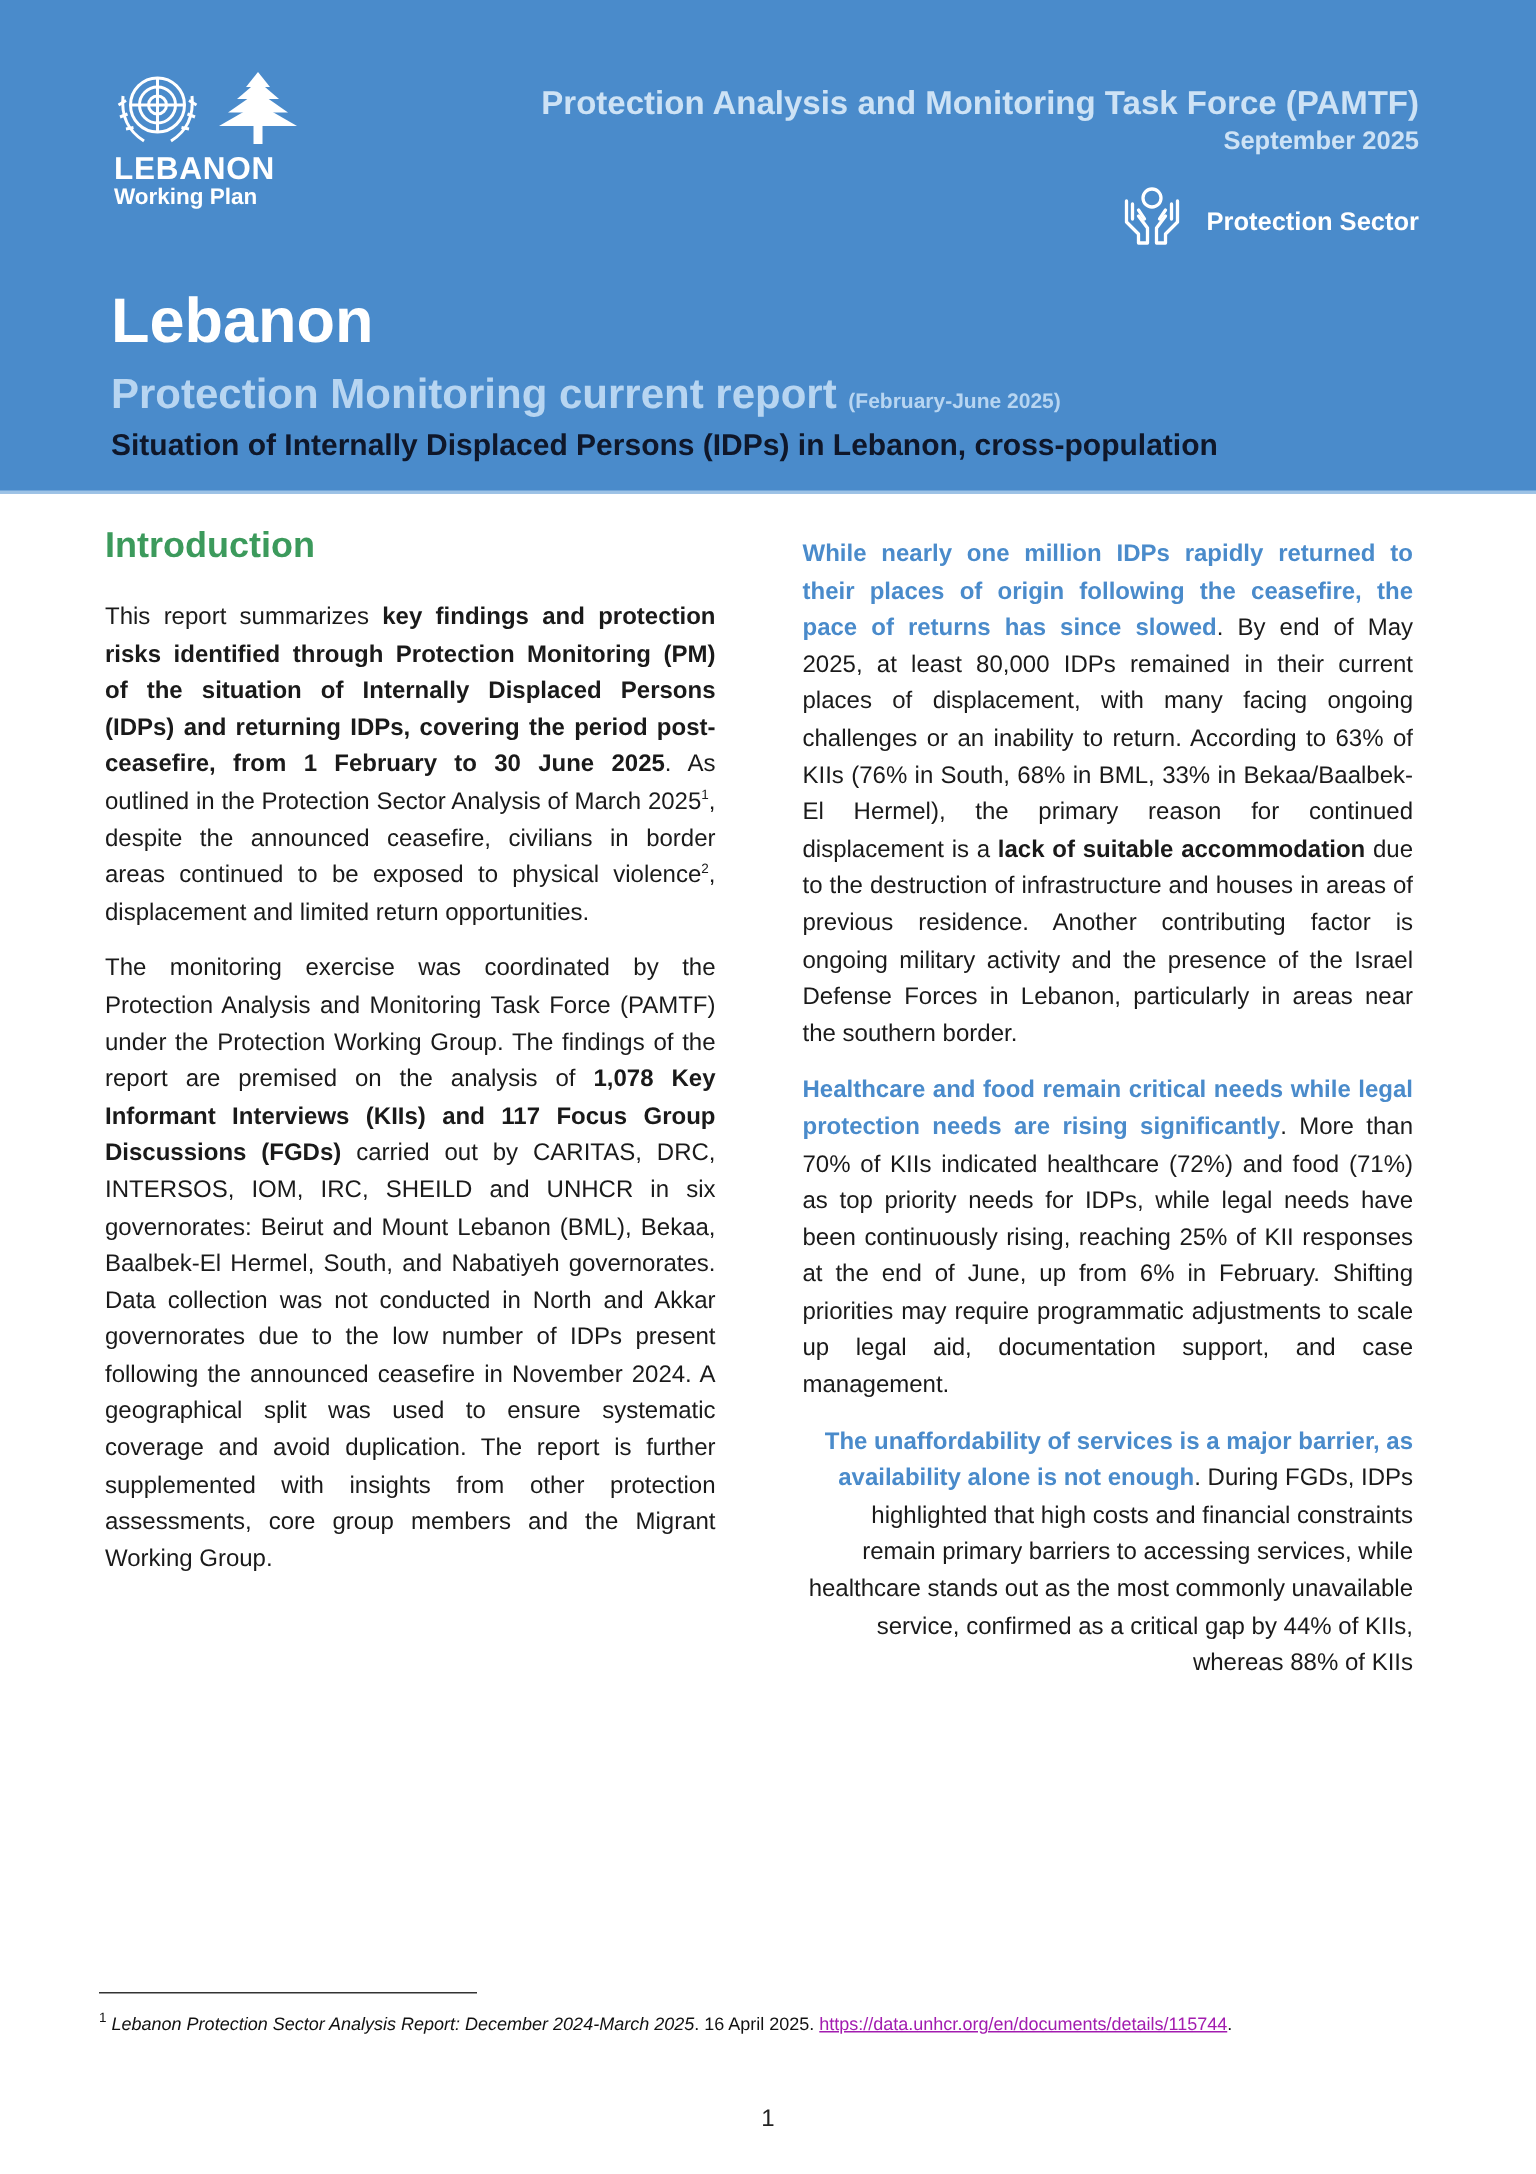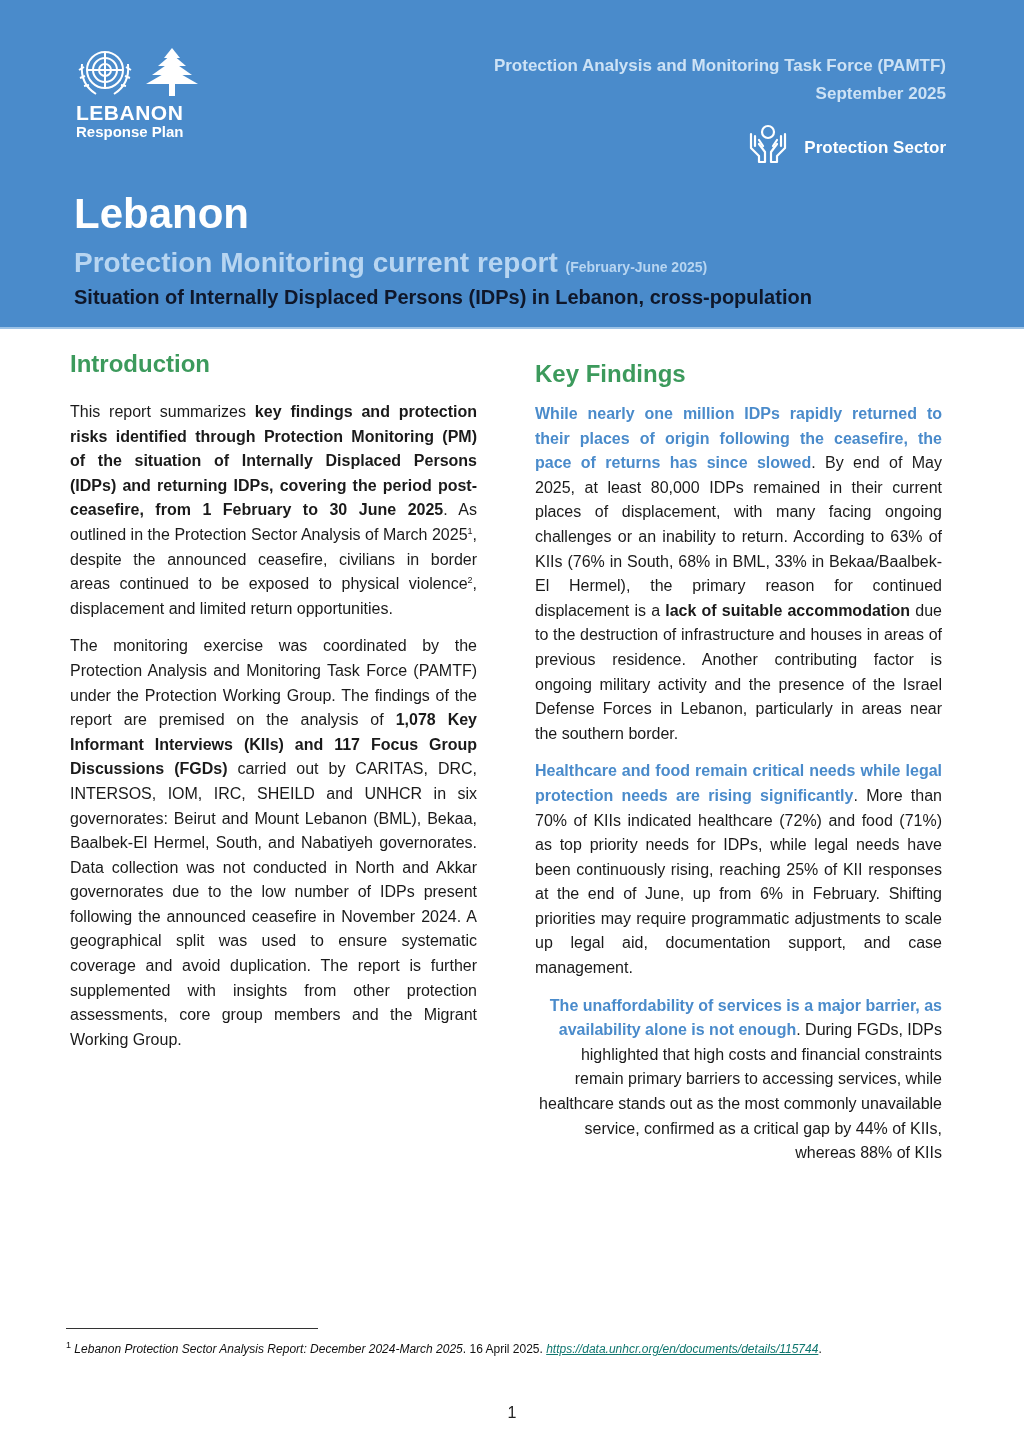--- a/index.html
+++ b/index.html
@@ -9,21 +9,21 @@
   .banner {
     position: absolute; left: 0; top: 0; width: 1024px; height: 329px;
     background: #4a8bcb;
     border-bottom: 2px solid #9cc2e6;
   }
   .logo { position: absolute; left: 76px; top: 44px; width: 130px; color: #fff; }
   .logo-icons { display: flex; gap: 10px; align-items: center; height: 56px; }
   .logo-text-1 { font-size: 21px; font-weight: bold; letter-spacing: 0.5px; line-height: 22px; margin-top: 2px; }
   .logo-text-2 { font-size: 15px; font-weight: bold; line-height: 16px; }
 
-  .org-line { position: absolute; right: 78px; top: 56px; font-size: 17px; font-weight: bold; color: #cde2f5; text-align: right; }
+  .org-line { position: absolute; right: 78px; top: 56px; font-size: 22px; font-weight: bold; color: #cde2f5; text-align: right; }
   .date-line { position: absolute; right: 78px; top: 84px; font-size: 17px; font-weight: bold; color: #cde2f5; text-align: center; }
   .sector { position: absolute; right: 78px; top: 122px; display: flex; align-items: flex-end; gap: 15px; color: #fff; }
   .sector-label { font-size: 17px; font-weight: bold; line-height: 20px; padding-bottom: 6px; }
 
   .title-country { position: absolute; left: 74px; top: 190px; font-size: 42px; font-weight: bold; color: #ffffff; }
   .title-report { position: absolute; left: 74px; top: 247px; font-size: 28px; font-weight: bold; color: #b7d5f1; white-space: nowrap; }
   .title-report .period { font-size: 14px; }
   .title-sub { position: absolute; left: 74px; top: 286px; font-size: 20px; font-weight: bold; color: #0f172a; white-space: nowrap; }
 
   .col { position: absolute; width: 407px; font-size: 16px; line-height: 24.6px; text-align: justify; }
@@ -32,21 +32,21 @@
   h2 { font-size: 24px; color: #3c9a5c; font-weight: bold; margin-bottom: 20px; line-height: 32px; }
   .col-right h2 { margin-bottom: 12px; }
   p { margin-bottom: 13px; }
   b { font-weight: bold; }
   .hl { color: #4a8bcb; font-weight: bold; }
   sup { font-size: 9px; vertical-align: super; line-height: 0; }
 
   .fn-rule { position: absolute; left: 66px; top: 1328px; width: 252px; height: 1px; background: #333; }
   .footnotes { position: absolute; left: 66px; top: 1339px; width: 900px; font-size: 12px; line-height: 20px; color: #111; }
   .footnotes i { font-style: italic; }
-  .footnotes a { color: #0f766e; text-decoration: underline; font-style: italic; }
+  .footnotes a { color: #a21caf; text-decoration: underline; }
   .page-num { position: absolute; left: 0; width: 1024px; top: 1404px; text-align: center; font-size: 16px; color: #222; }
 </style>
 </head>
 <body>
 
 <div class="banner">
   <div class="logo">
     <div class="logo-icons">
       <svg width="58" height="56" viewBox="0 0 58 56">
         <g fill="none" stroke="#fff" stroke-width="2">
@@ -65,21 +65,21 @@
         <g fill="#fff">
           <polygon points="28,4 36,14 20,14"></polygon>
           <polygon points="28,10 42,22 14,22"></polygon>
           <polygon points="28,17 48,31 8,31"></polygon>
           <polygon points="28,25 54,40 2,40"></polygon>
           <rect x="25" y="38" width="6" height="14"></rect>
         </g>
       </svg>
     </div>
     <div class="logo-text-1">LEBANON</div>
-    <div class="logo-text-2">Response Plan</div>
+    <div class="logo-text-2">Working Plan</div>
   </div>
 
   <div class="org-line">Protection Analysis and Monitoring Task Force (PAMTF)</div>
   <div class="date-line">September 2025</div>
   <div class="sector">
     <svg width="42" height="42" viewBox="0 0 42 42">
       <g fill="none" stroke="#fff" stroke-width="2.2" stroke-linecap="round" stroke-linejoin="round">
         <circle cx="21" cy="10" r="6"></circle>
         <path d="M4 12 L4 26 L12 34 L12 40 L18 40 L18 30 L12 22"></path>
         <path d="M8 14 L8 24 M12 18 L16 24"></path>
@@ -102,21 +102,20 @@
   <h2>Introduction</h2>
   <p>
     <span>This report summarizes </span><b>key findings and protection risks identified through Protection Monitoring (PM) of the situation of Internally Displaced Persons (IDPs) and returning IDPs, covering the period post-ceasefire, from 1 February to 30 June 2025</b><span>. As outlined in the Protection Sector Analysis of March 2025</span><sup>1</sup><span>, despite the announced ceasefire, civilians in border areas continued to be exposed to physical violence</span><sup>2</sup><span>, displacement and limited return opportunities.</span>
   </p>
   <p>
     <span>The monitoring exercise was coordinated by the Protection Analysis and Monitoring Task Force (PAMTF) under the Protection Working Group. The findings of the report are premised on the analysis of </span><b>1,078 Key Informant Interviews (KIIs) and 117 Focus Group Discussions (FGDs)</b><span> carried out by CARITAS, DRC, INTERSOS, IOM, IRC, SHEILD and UNHCR in six governorates: Beirut and Mount Lebanon (BML), Bekaa, Baalbek-El Hermel, South, and Nabatiyeh governorates. Data collection was not conducted in North and Akkar governorates due to the low number of IDPs present following the announced ceasefire in November 2024. A geographical split was used to ensure systematic coverage and avoid duplication. The report is further supplemented with insights from other protection assessments, core group members and the Migrant Working Group.</span>
   </p>
 </div>
 
 <div class="col col-right">
-  <h2>Key Findings</h2>
   <p>
     <span class="hl">While nearly one million IDPs rapidly returned to their places of origin following the ceasefire, the pace of returns has since slowed</span><span>. By end of May 2025, at least 80,000 IDPs remained in their current places of displacement, with many facing ongoing challenges or an inability to return. According to 63% of KIIs (76% in South, 68% in BML, 33% in Bekaa/Baalbek-El Hermel), the primary reason for continued displacement is a </span><b>lack of suitable accommodation</b><span> due to the destruction of infrastructure and houses in areas of previous residence. Another contributing factor is ongoing military activity and the presence of the Israel Defense Forces in Lebanon, particularly in areas near the southern border.</span>
   </p>
   <p>
     <span class="hl">Healthcare and food remain critical needs while legal protection needs are rising significantly</span><span>. More than 70% of KIIs indicated healthcare (72%) and food (71%) as top priority needs for IDPs, while legal needs have been continuously rising, reaching 25% of KII responses at the end of June, up from 6% in February. Shifting priorities may require programmatic adjustments to scale up legal aid, documentation support, and case management.</span>
   </p>
   <p style="text-align: right;">
     <span class="hl">The unaffordability of services is a major barrier, as availability alone is not enough</span><span>. During FGDs, IDPs highlighted that high costs and financial constraints remain primary barriers to accessing services, while healthcare stands out as the most commonly unavailable service, confirmed as a critical gap by 44% of KIIs, whereas 88% of KIIs</span>
   </p>
 </div>

